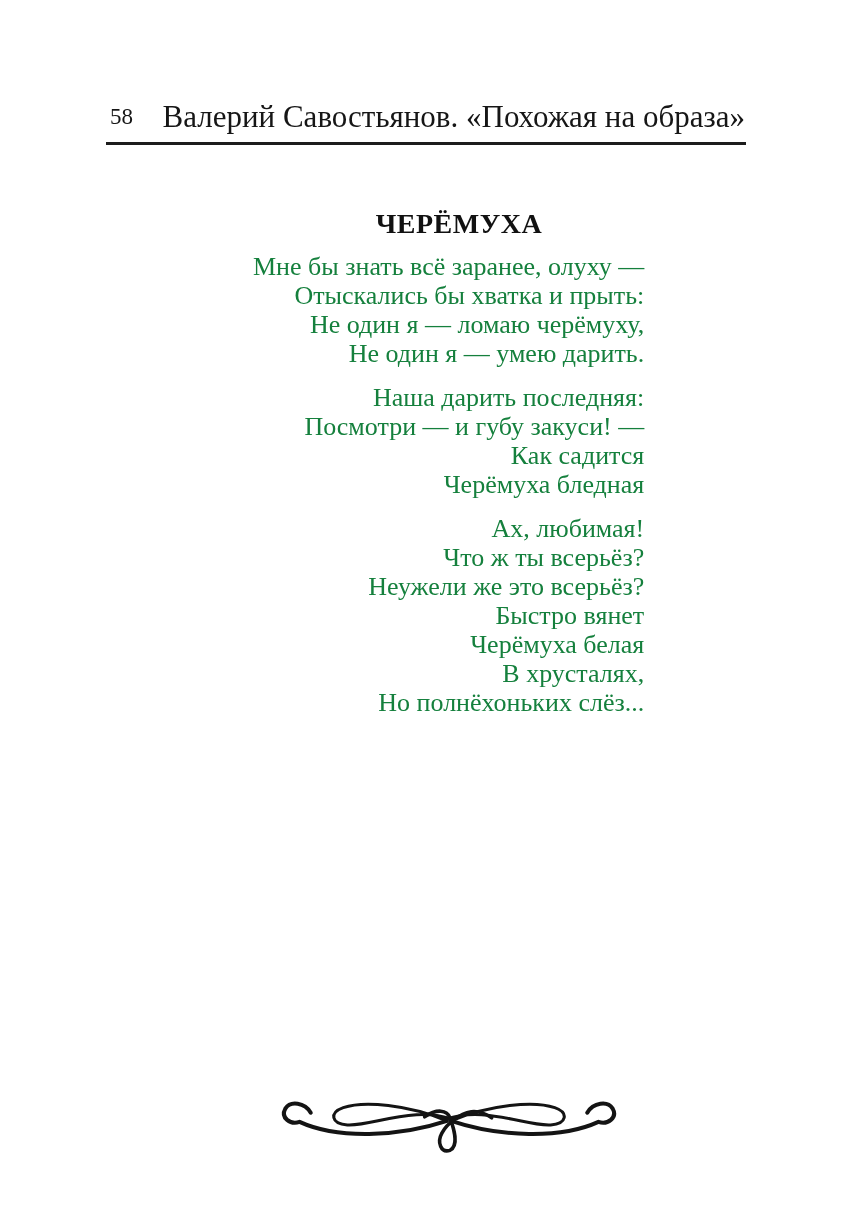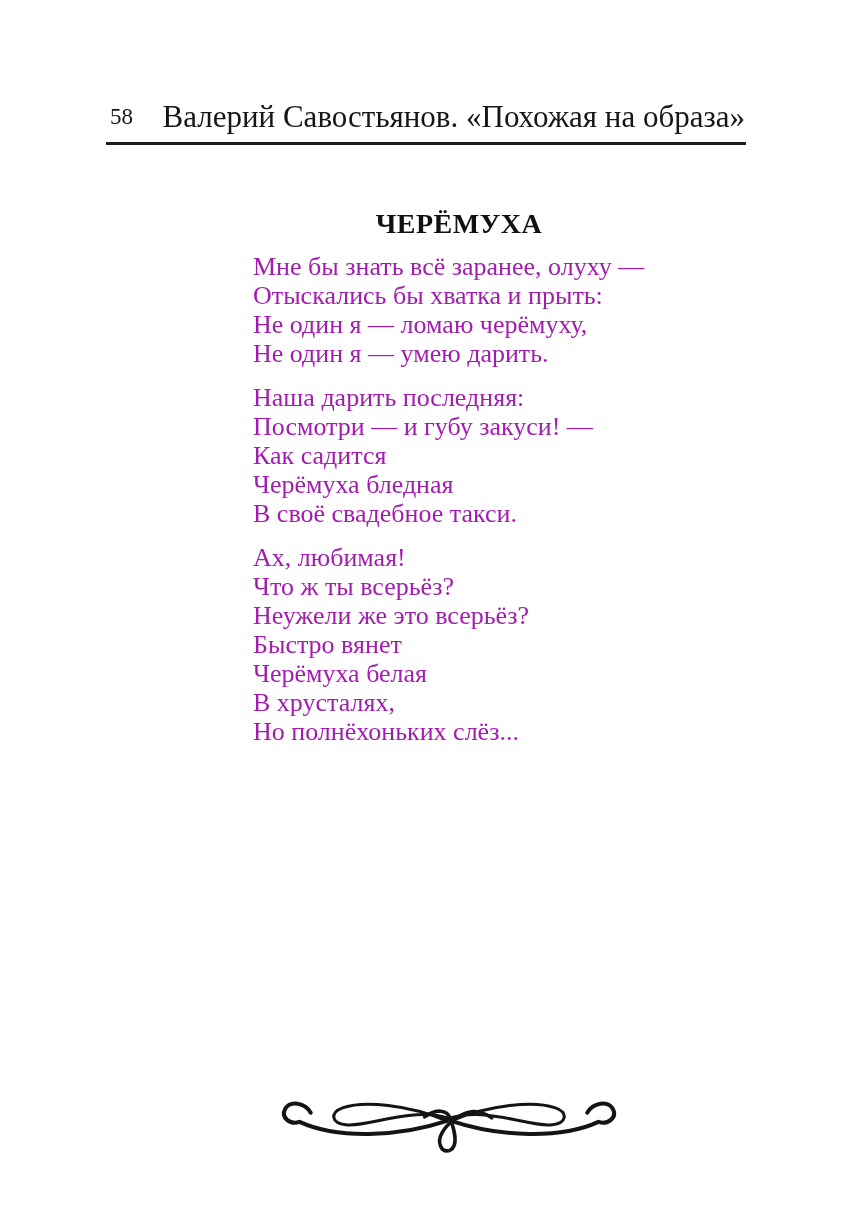--- a/index.html
+++ b/index.html
@@ -51,21 +51,22 @@
     font-weight: bold;
     letter-spacing: 0.5px;
     color: #111111;
   }
   .poem {
     position: absolute;
     left: 253px;
     top: 252px;
     font-size: 26px;
     line-height: 29px;
-    color: #a21caf;
+    color: #15803d;
+    text-align: right;
   }
   .stanza {
     margin: 0 0 15px 0;
   }
   .line {
     white-space: nowrap;
   }
   .flourish {
     position: absolute;
     left: 266px;
@@ -94,21 +95,20 @@
       <div class="line">Отыскались бы хватка и прыть:</div>
       <div class="line">Не один я — ломаю черёмуху,</div>
       <div class="line">Не один я — умею дарить.</div>
     </div>
 
     <div class="stanza">
       <div class="line">Наша дарить последняя:</div>
       <div class="line">Посмотри — и губу закуси! —</div>
       <div class="line">Как садится</div>
       <div class="line">Черёмуха бледная</div>
-      <div class="line">В своё свадебное такси.</div>
     </div>
 
     <div class="stanza">
       <div class="line">Ах, любимая!</div>
       <div class="line">Что ж ты всерьёз?</div>
       <div class="line">Неужели же это всерьёз?</div>
       <div class="line">Быстро вянет</div>
       <div class="line">Черёмуха белая</div>
       <div class="line">В хрусталях,</div>
       <div class="line">Но полнёхоньких слёз...</div>

